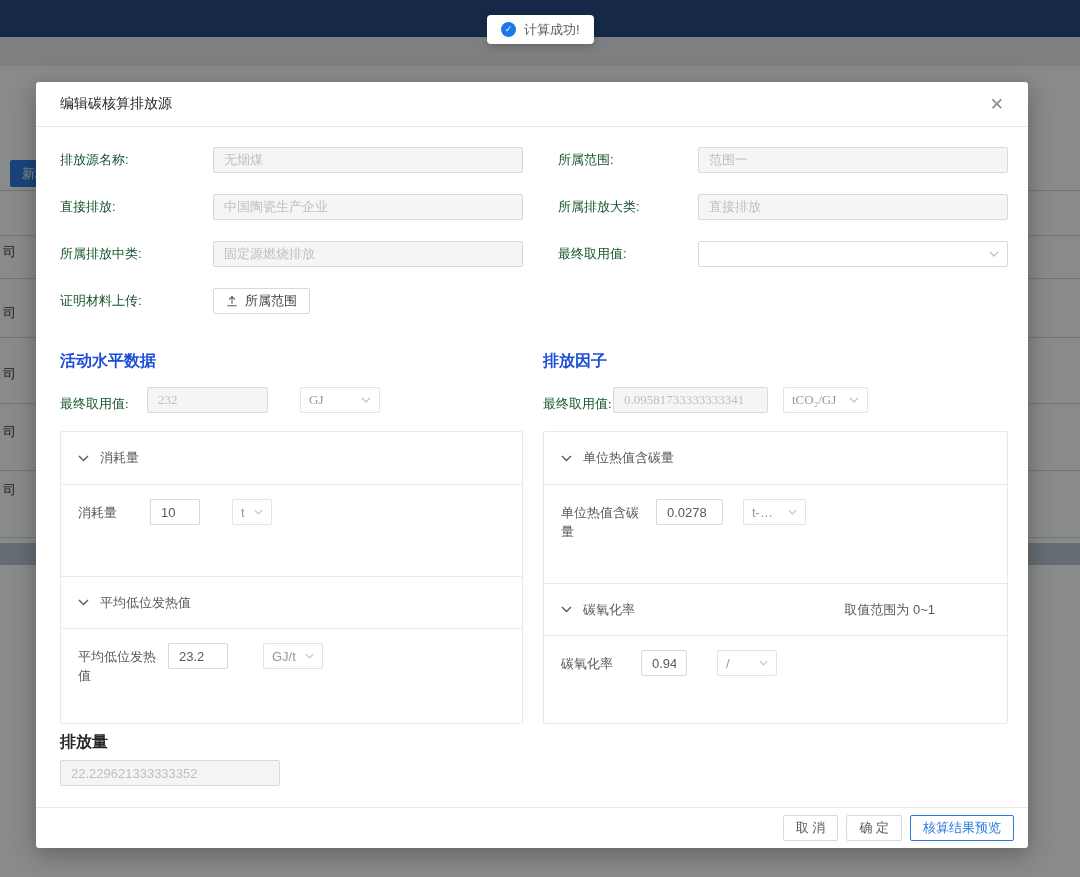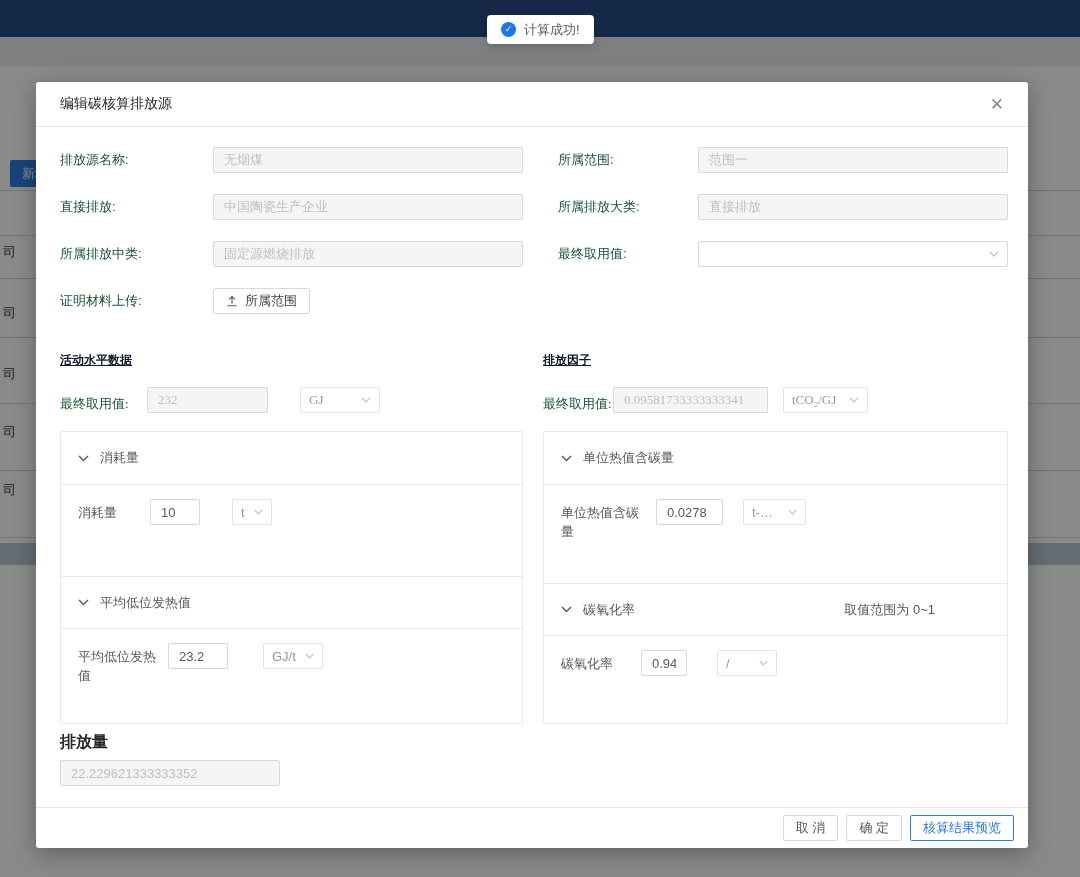--- a/index.html
+++ b/index.html
@@ -45,21 +45,21 @@
          align-items:center; justify-content:space-between; padding:0 8px; font-size:13px; color:#999;
          cursor:pointer; white-space:nowrap; overflow:hidden; }
   .sel .txt { overflow:hidden; text-overflow:ellipsis; }
   .sel.enabled { border-color:#d9d9d9; color:#595959; }
   .chev-sm { flex:none; margin-left:6px; color:#c4c4c4; display:flex; }
 
   .upload-btn { height:26px; border:1px solid #d9d9d9; border-radius:2px; background:#fff; display:inline-flex;
                 align-items:center; gap:7px; padding:0 12px; font-size:13px; color:#404040; cursor:pointer; }
 
   .cols { display:grid; grid-template-columns:463px 465px; column-gap:20px; }
-  .sec-title { font-size:12px; font-weight:bold; color:#0f172a; margin-top:16px; line-height:19px;text-decoration:underline; }
+  .sec-title { font-size:16px; font-weight:bold; color:#1d4ed8; margin-top:16px; line-height:19px; }
   .final-row { display:flex; align-items:flex-end; margin-top:17px; height:26px;font-family:Liberation Serif, serif; }
   .final-row .f-label { margin-right:0; }
   .lbl-act { width:87px; }
   .lbl-fac { width:70px; }
 
   .card { border:1px solid #e9e9e9; border-radius:2px; height:293px; margin-top:18px; }
   .c-head { height:53px; display:flex; align-items:center; padding:0 17px; border-bottom:1px solid #e9e9e9;
             font-size:13px; color:#595959; cursor:pointer; }
   .c-head .chev-d { color:#595959; margin-right:11px; display:flex; }
   .c-head .note { margin-left:auto; margin-right:55px; color:#595959; cursor:default; }

